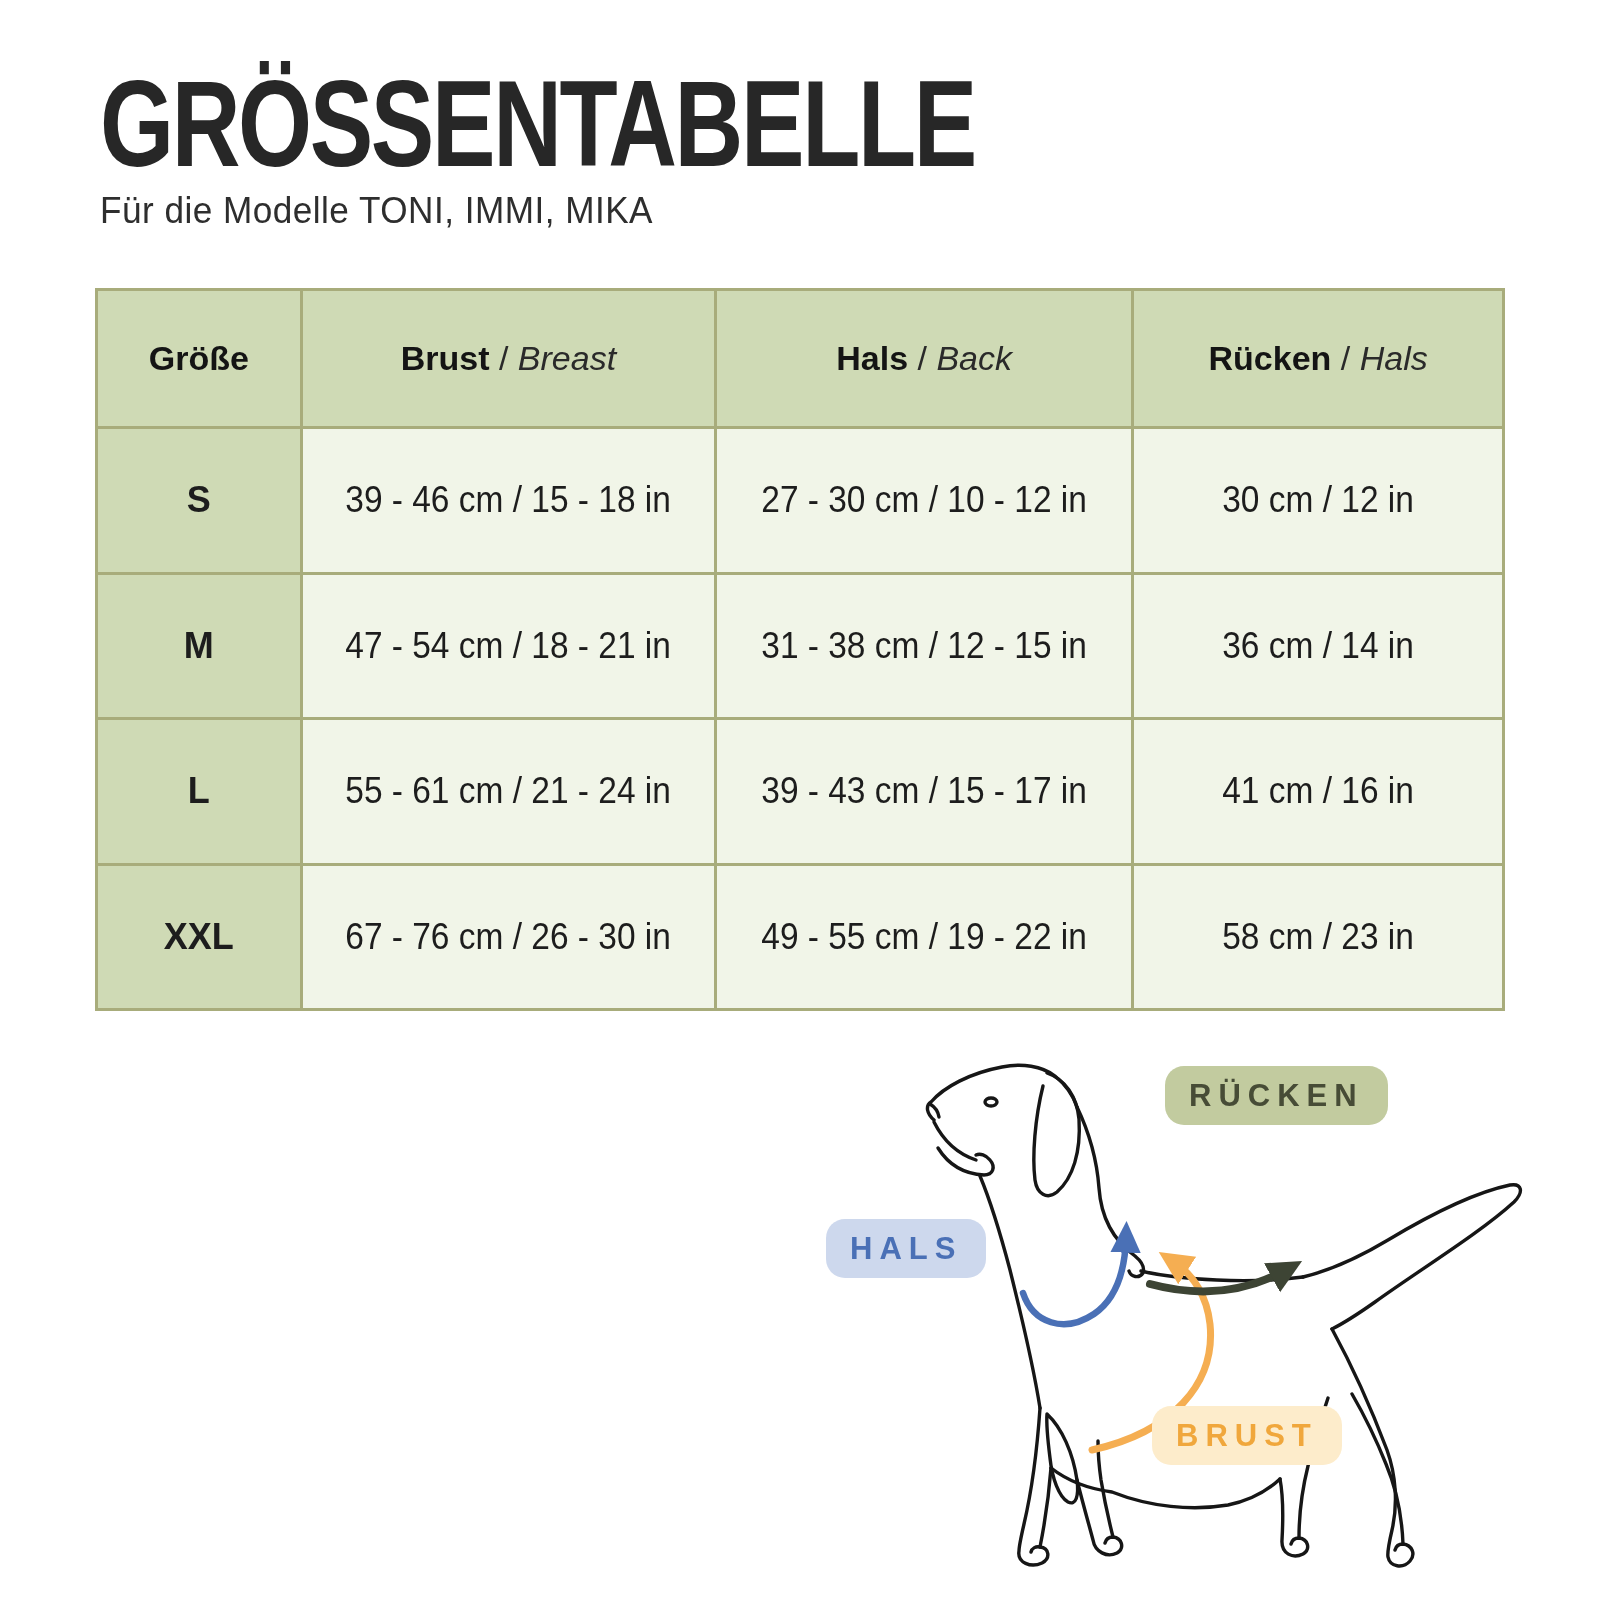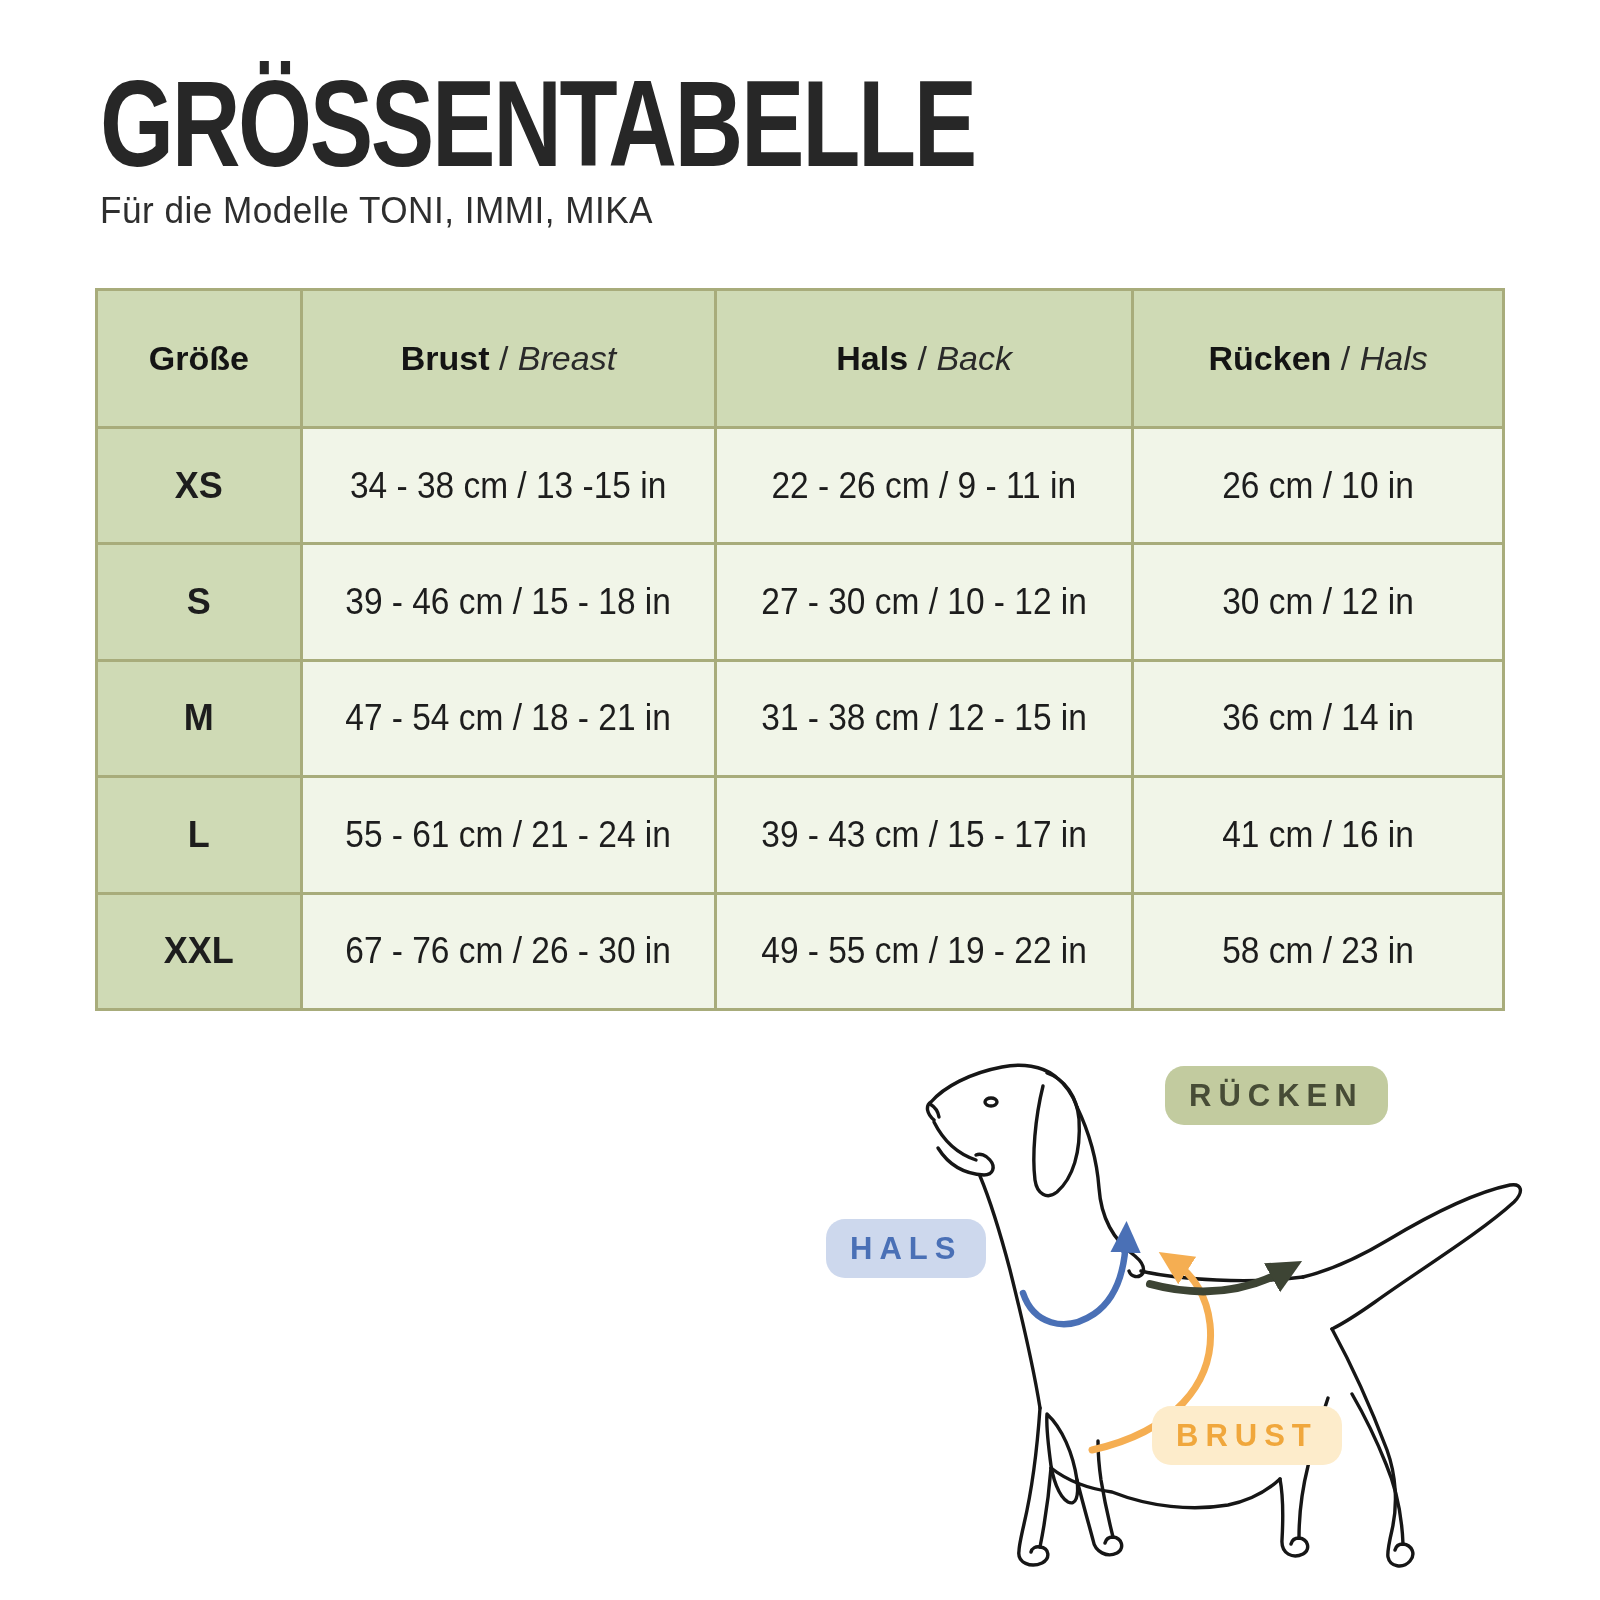--- a/index.html
+++ b/index.html
@@ -66,26 +66,20 @@
     </colgroup>
   <thead>
     <tr>
       <th><span class="hde">Größe</span><span class="hsep"></span><span class="hen"></span></th>
       <th><span class="hde">Brust</span><span class="hsep"> / </span><span class="hen">Breast</span></th>
       <th><span class="hde">Hals</span><span class="hsep"> / </span><span class="hen">Back</span></th>
       <th><span class="hde">Rücken</span><span class="hsep"> / </span><span class="hen">Hals</span></th>
     </tr>
   </thead>
   <tbody>
-    <tr>
-      <th><span>XS</span></th>
-      <td><span class="cv">34 - 38 cm / 13 -15 in</span></td>
-      <td><span class="cv">22 - 26 cm / 9 - 11 in</span></td>
-      <td><span class="cv">26 cm / 10 in</span></td>
-    </tr>
     <tr>
       <th><span>S</span></th>
       <td><span class="cv">39 - 46 cm / 15 - 18 in</span></td>
       <td><span class="cv">27 - 30 cm / 10 - 12 in</span></td>
       <td><span class="cv">30 cm / 12 in</span></td>
     </tr>
     <tr>
       <th><span>M</span></th>
       <td><span class="cv">47 - 54 cm / 18 - 21 in</span></td>
       <td><span class="cv">31 - 38 cm / 12 - 15 in</span></td>

